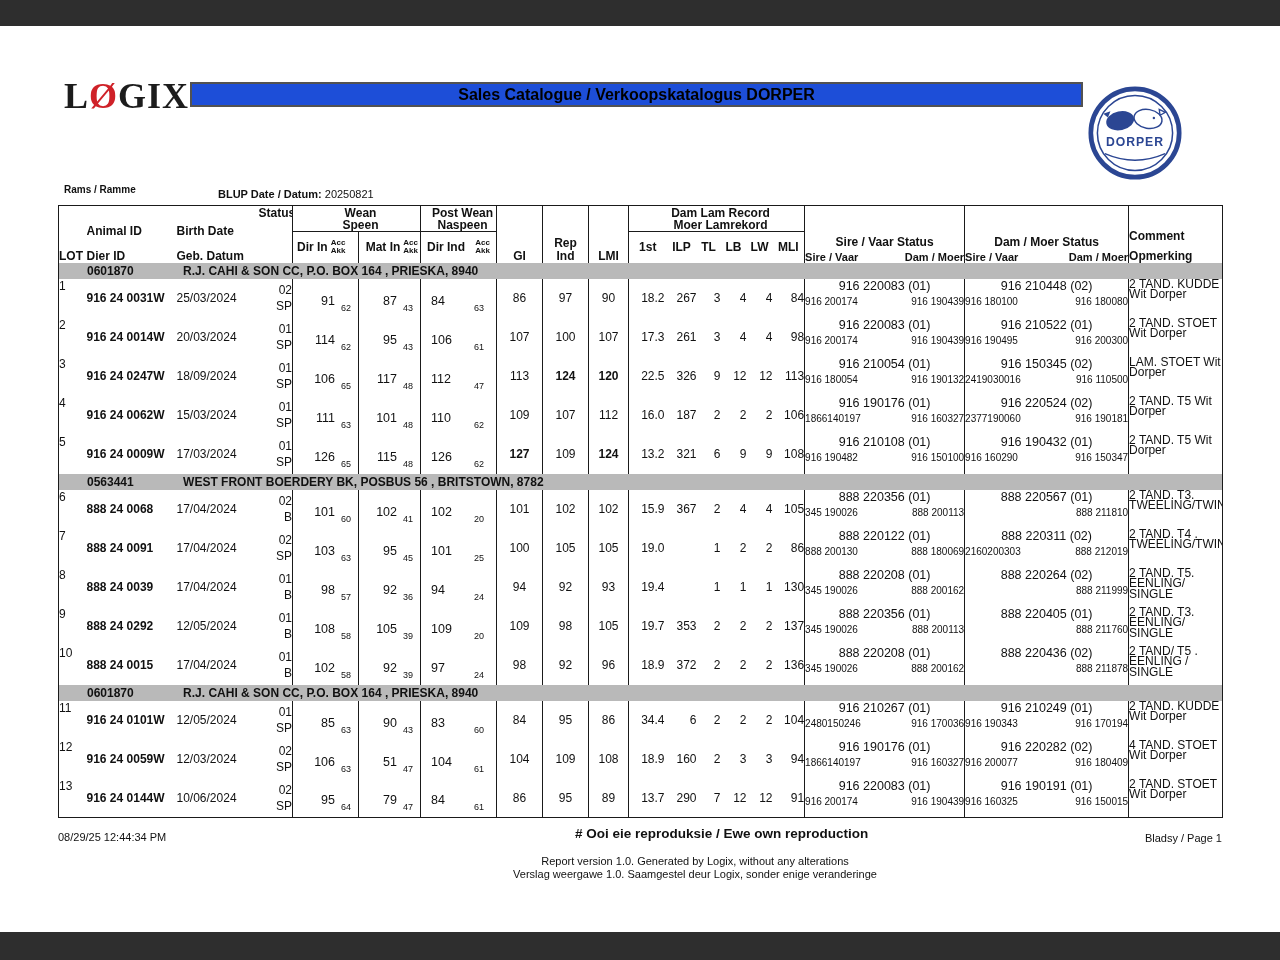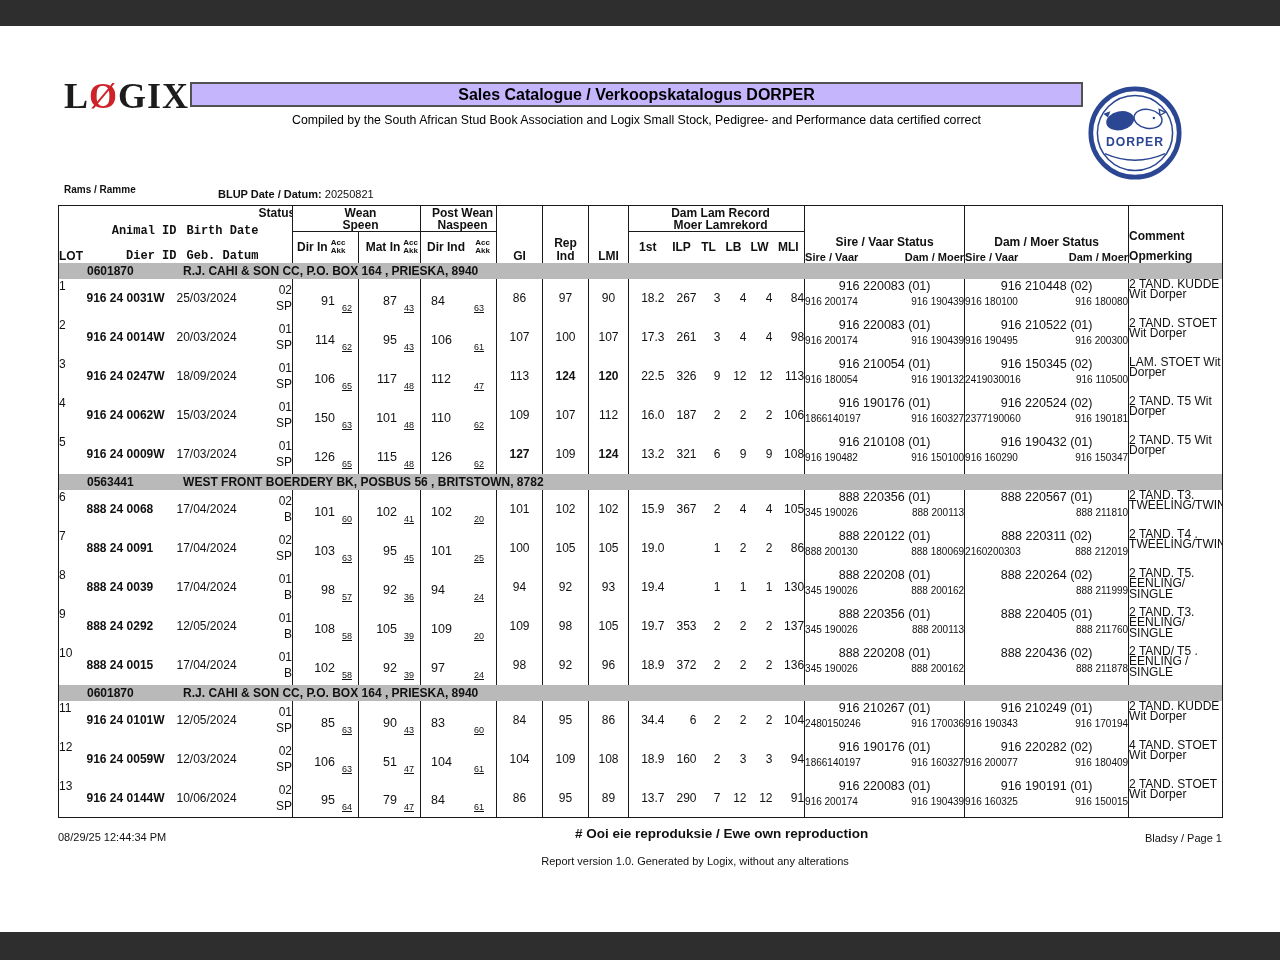--- a/index.html
+++ b/index.html
@@ -12,21 +12,21 @@
   .bar { width:1280px; background:#2e2e2e; }
   .bar.top { height:26px; }
   .bar.bottom { position:absolute; left:0; bottom:0; height:28px; }
   .page { position:relative; width:1280px; height:906px; background:#fff; }
 
   
   .logix-logo { position:absolute; left:64px; top:52px; font-family:"Liberation Serif", serif;
     font-weight:bold; font-size:36px; letter-spacing:1px; color:#1c1c1c; line-height:1; }
   .logix-logo .red-o { color:#cf2128; }
   .title-bar { position:absolute; left:190px; top:56px; width:893px; height:25px;
-    background:#c4b5fd; border:2px solid #525252; text-align:center;
+    background:#1d4ed8; border:2px solid #525252; text-align:center;
     font-weight:bold; font-size:16px; line-height:21px; color:#000; }
   .subtitle { position:absolute; left:190px; width:893px; text-align:center; font-size:12.3px; color:#000; }
   .sub1 { top:87px; } .sub2 { top:105px; }
   .draft { position:absolute; left:190px; top:124px; width:910px; text-align:center;
     color:#e0201c; font-size:29px; letter-spacing:1px; }
   .badge { position:absolute; left:1088px; top:60px; width:94px; height:94px; }
 
   .rams-line { position:absolute; left:64px; top:158px; font-weight:bold; font-size:10px; }
   .blup-line { position:absolute; left:218px; top:162px; font-size:11px; }
   .blup-line .lbl { font-weight:bold; }
@@ -34,21 +34,21 @@
   
   .tbl-wrap { position:absolute; left:58px; top:179px; }
   table.cat { border-collapse:collapse; table-layout:fixed; width:1164px; border:1px solid #1a1a1a; }
   table.cat th, table.cat td { padding:0; font-size:12px; border:0; overflow:hidden; }
   .bl { border-left:1px solid #1a1a1a !important; }
   .bb { border-bottom:1px solid #1a1a1a !important; }
   thead th { font-weight:bold; font-size:11px; vertical-align:bottom; border-bottom:1px solid #1a1a1a; }
   thead tr.ra { height:26px; } thead tr.rb { height:31px; }
   th .h2line { line-height:12px; text-align:center;padding-left:8px; }
   th.lot-h { vertical-align:bottom; padding:0 0 5px 3px; text-align:left; }
-  th.animal-h, th.birth-h { vertical-align:bottom; padding-bottom:4px; text-align:right;font-family:Liberation Mono, monospace; }
+  th.animal-h, th.birth-h { vertical-align:bottom; padding-bottom:4px; text-align:left; }
   th.animal-h .l1, th.birth-h .l1 { margin-bottom:11px; }
   th.status-h { vertical-align:top; padding-top:11px; text-align:center; }
   th.grp2 { vertical-align:middle; }
   th.gi-h, th.lmi-h { vertical-align:bottom; text-align:center; padding-bottom:9px; font-size:12px; }
   th.rep-h { vertical-align:bottom; text-align:center; padding-bottom:4px; font-size:12px; line-height:13px; }
   th.acc-cell { vertical-align:middle; }
   .acchdr { display:flex; align-items:center; height:100%; }
   .acchdr.start { justify-content:flex-start; padding-left:4px; }
   .acchdr.end { justify-content:flex-end; padding-right:2px; }
   .acchdr.between { justify-content:space-between; padding:0 6px 0 6px; }
@@ -63,21 +63,21 @@
   tbody td { border-bottom:1px solid #1a1a1a; vertical-align:middle; }
   tr.group-row td { background:#b9b9b9; height:16px; font-weight:bold; font-size:12px; vertical-align:middle; }
   tr.group-row .gid { margin-left:28px; } tr.group-row .gname { margin-left:46px; }
   tr.data-row { height:39px; }
   td.c-lot { vertical-align:top; font-size:11px; padding:2px 0 0 3px; }
   td.c-animal { font-weight:bold; font-size:12.5px; padding-left:6px; white-space:nowrap; }
   td.c-birth { font-size:11.5px; padding-left:1px; white-space:nowrap; }
   td.c-status { font-size:11px; text-align:right; padding-right:5px; line-height:16px; }
   .num { display:flex; justify-content:flex-end; align-items:flex-start; padding:10px 6px 0 0; }
   .num .v { font-size:12.5px; }
-  .num .a { font-size:9px; width:17px; text-align:right; padding-left:5px; margin-top:9px;text-decoration:underline; }
+  .num .a { font-size:9px; width:17px; text-align:center; padding-left:5px; margin-top:9px; }
   td.pw .num { justify-content:space-between; padding:10px 12px 0 10px; }
   td.pw .num .a { width:auto; padding-left:0; }
   td.c-mid { text-align:center; font-size:12.5px; }
   td.c-dl { text-align:right; font-size:12px; padding-right:4px; }
   td.c-dl.f { padding-right:2px; }
   .b { font-weight:bold; }
   td.c-pedigree { vertical-align:top; padding:3px 4px 0 4px; }
   td.c-pedigree .main { text-align:center; font-size:12.5px; line-height:15px; }
   td.c-pedigree .sub { display:flex; justify-content:space-between; font-size:10px; margin-top:2px; }
   td.c-comment { vertical-align:top; font-size:9px; line-height:10.5px; padding:2px 1px 0 3px; }
@@ -91,21 +91,20 @@
 </head>
 <body>
 
 <div class="bar top"></div>
 
 <div class="page">
 
   <div class="logix-logo"><span>L</span><span class="red-o">Ø</span><span>GIX</span></div>
 
   <div class="title-bar">Sales Catalogue / Verkoopskatalogus DORPER</div>
-  <div class="subtitle sub1">Compiled by the South African Stud Book Association and Logix Small Stock, Pedigree- and Performance data certified correct</div>
 
   <svg class="badge" viewBox="0 0 100 100">
     <circle cx="50" cy="50" r="47" fill="#ffffff" stroke="#2b4693" stroke-width="5"></circle>
     <circle cx="50" cy="50" r="40" fill="#ffffff" stroke="#2b4693" stroke-width="1.6"></circle>
     <g transform="rotate(-12 34 36)">
       <ellipse cx="34" cy="37" rx="15" ry="10" fill="#2b4693"></ellipse>
       <path d="M22 31 l-4 -5 l8 -1 z" fill="#2b4693"></path>
     </g>
     <g transform="rotate(10 64 34)">
       <ellipse cx="64" cy="35" rx="15" ry="10" fill="#ffffff" stroke="#2b4693" stroke-width="1.6"></ellipse>
@@ -402,21 +401,21 @@
           <tr class="data-row">
     <td class="c-lot">4</td>
     <td class="c-animal">916 24 0062W</td>
     <td class="c-birth">15/03/2024</td>
     <td class="c-status">
       <div>01</div>
       <div>SP</div>
     </td>
     <td class="c-num bl">
       <div class="num">
-                <span class="v">150</span>
+                <span class="v">111</span>
                 <span class="a">63</span>
               </div>
     </td>
     <td class="c-num bl">
       <div class="num">
                 <span class="v">101</span>
                 <span class="a">48</span>
               </div>
     </td>
     <td class="c-num pw bl">
@@ -953,17 +952,18 @@
   </tr>
         </tbody>
     </table>
   </div>
 
   <div class="foot-ts">08/29/25 12:44:34 PM</div>
   <div class="foot-note"># Ooi eie reproduksie / Ewe own reproduction</div>
   <div class="foot-page">Bladsy / Page 1</div>
   <div class="foot-rep">
     <div>Report version  1.0. Generated by Logix, without any alterations</div>
+    <div>Verslag weergawe 1.0. Saamgestel deur Logix, sonder enige veranderinge</div>
   </div>
 
 </div>
 
 <div class="bar bottom"></div>
 
 </body></html>

